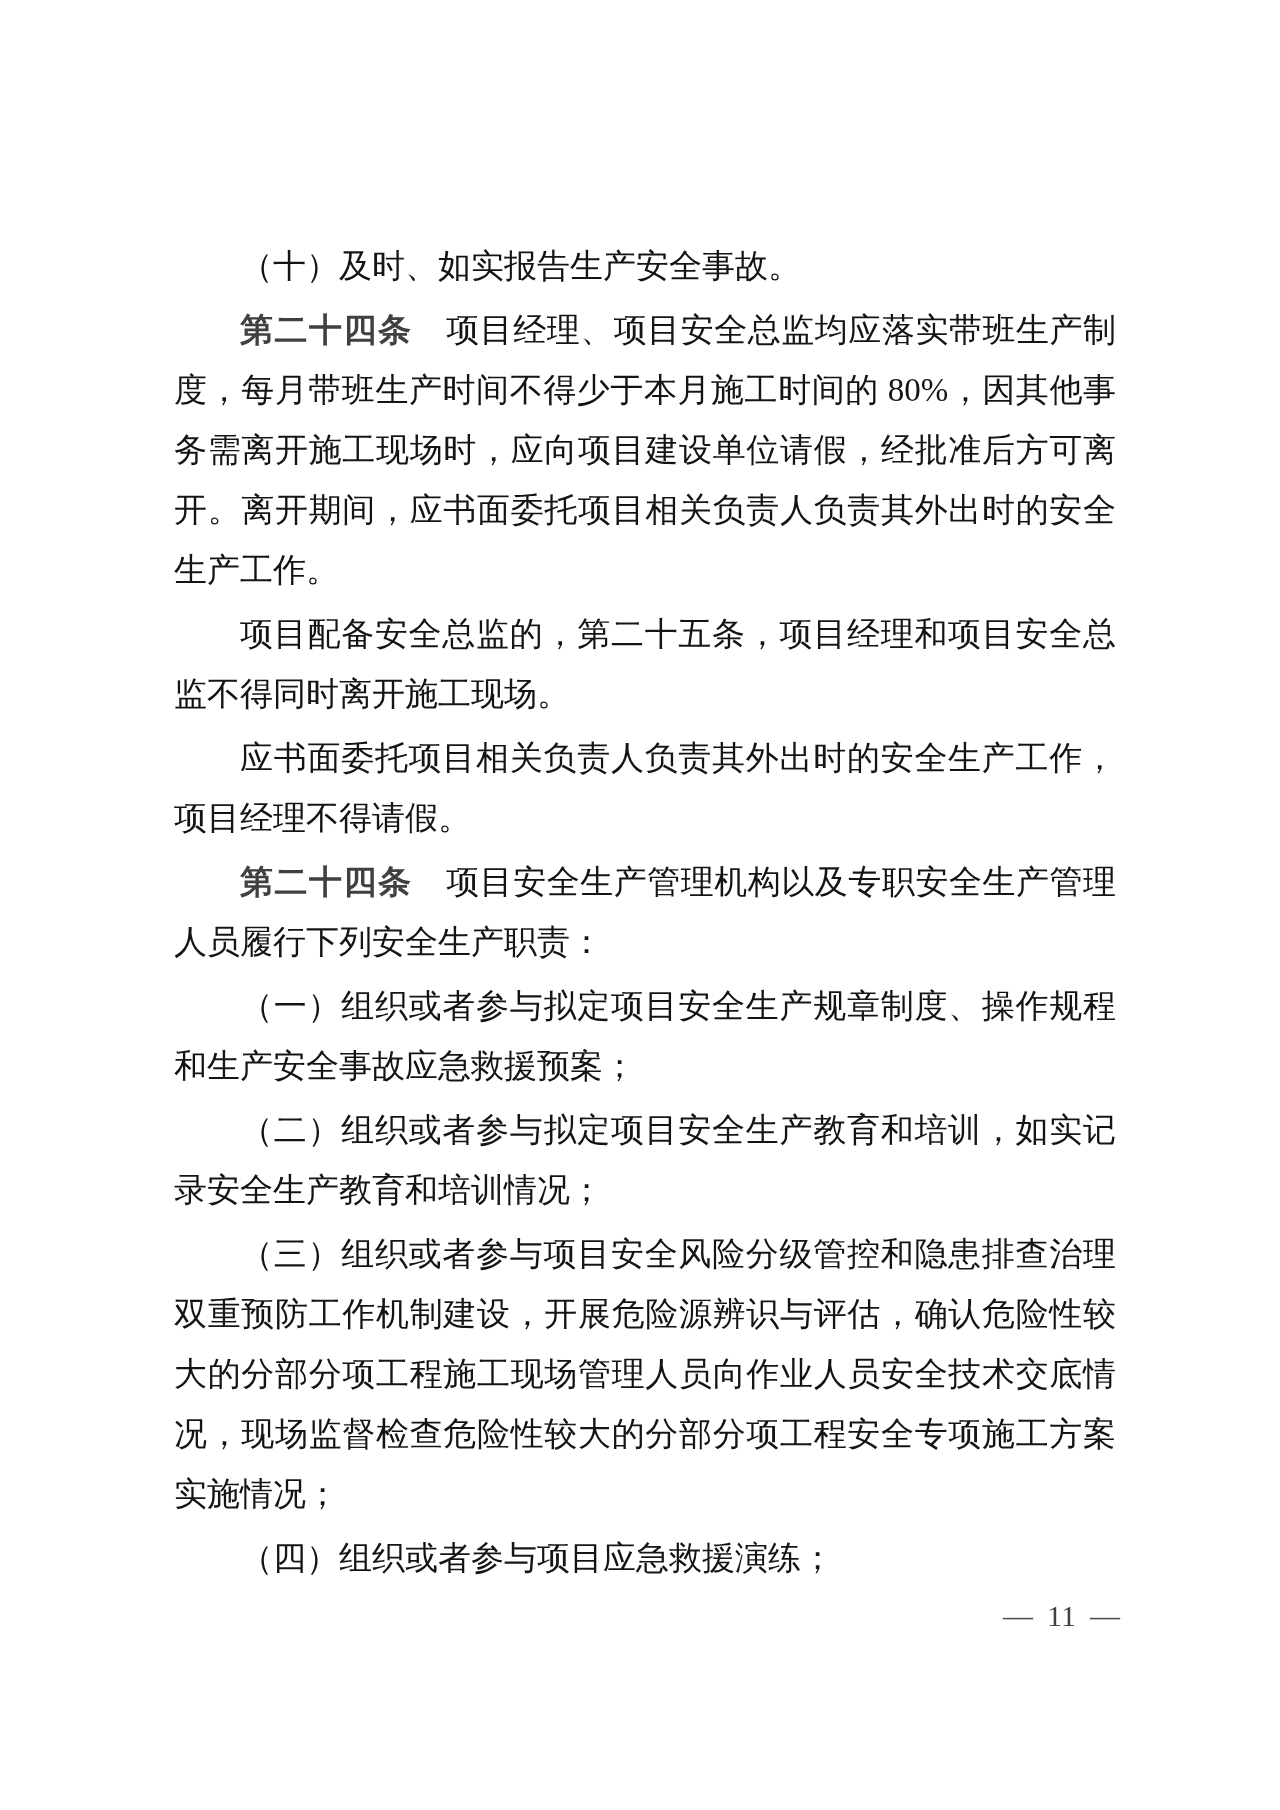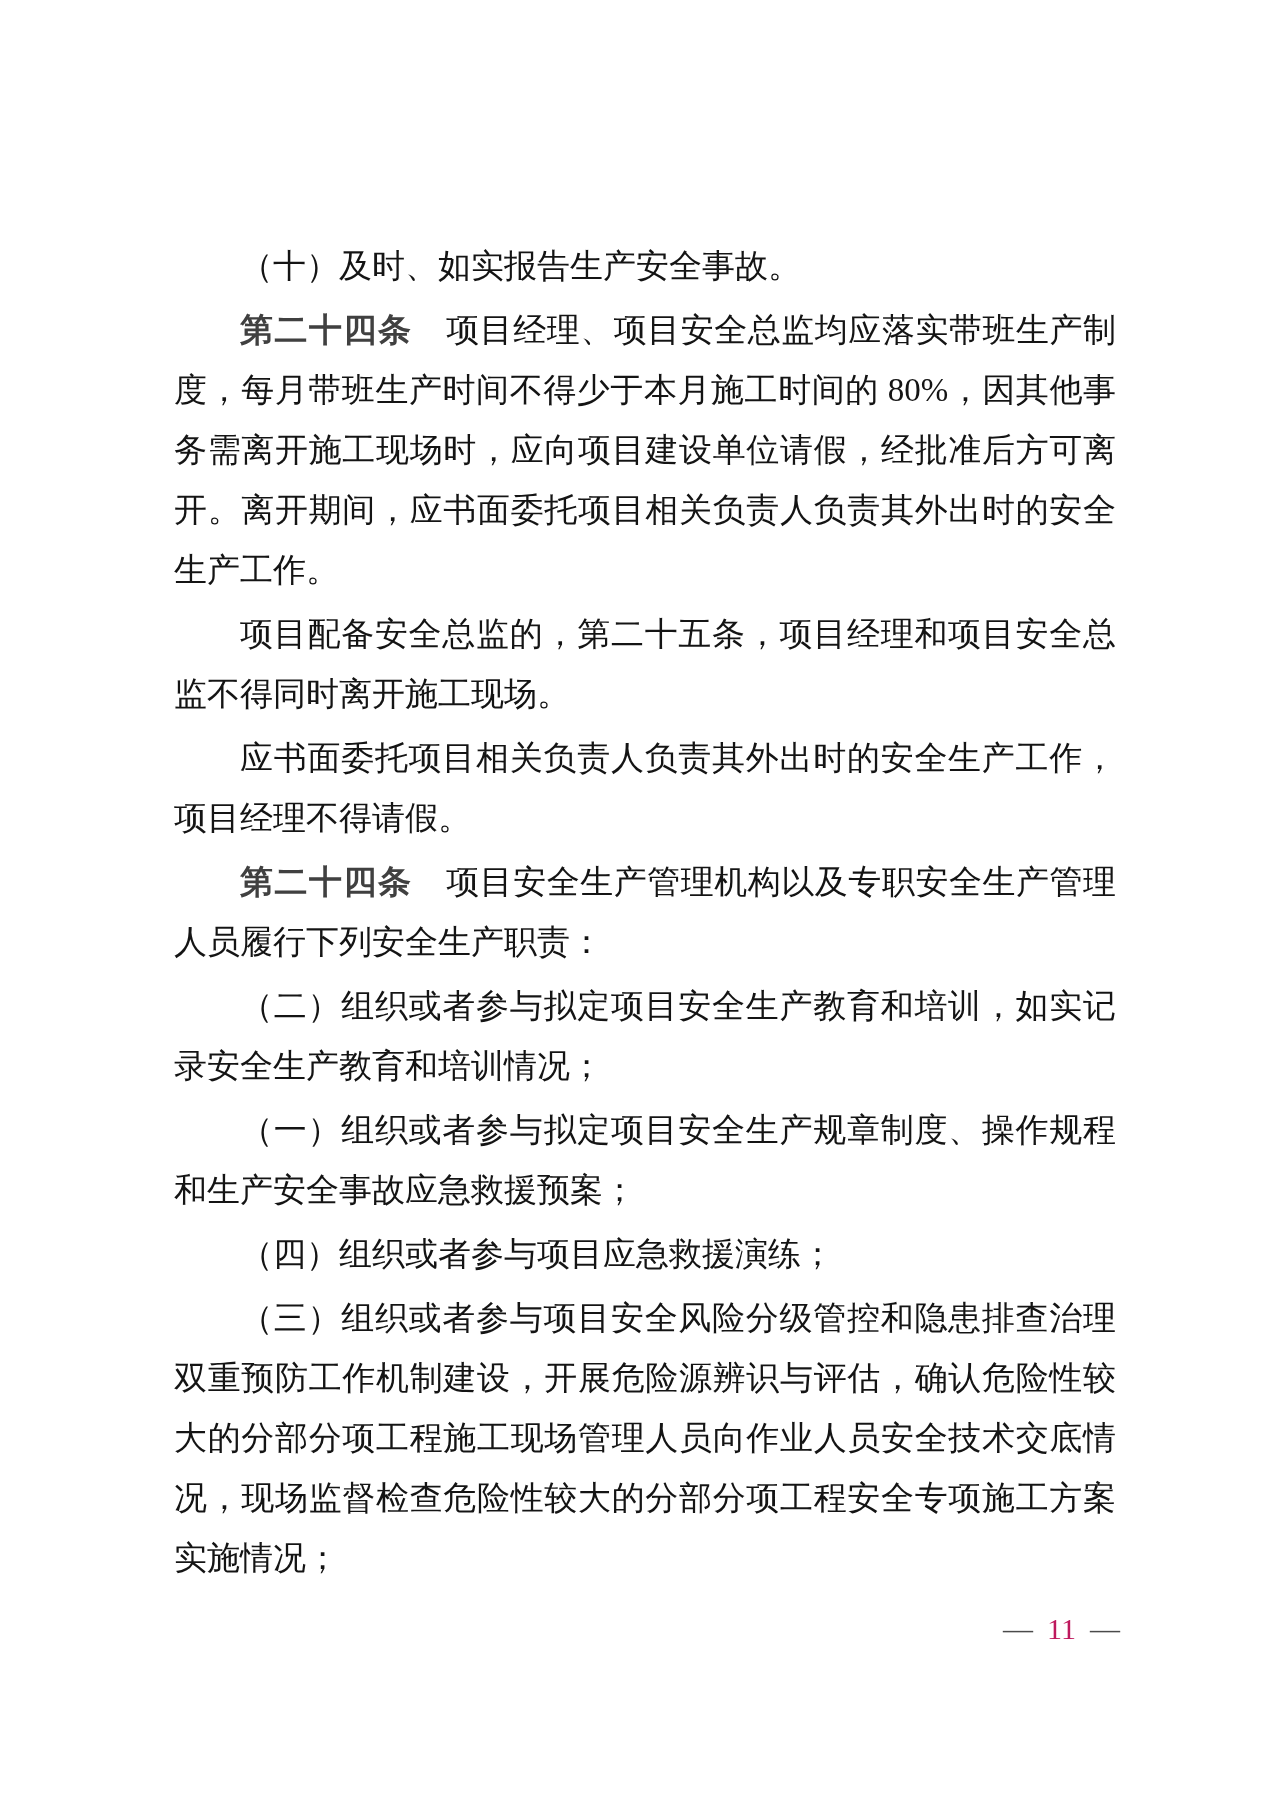--- a/index.html
+++ b/index.html
@@ -56,39 +56,39 @@
     font-size: 30px;
     line-height: 40px;
     color: #3a3a3a;
     font-family: "Liberation Serif", "DejaVu Serif", serif;
   }
   .page-footer .dash {
     color: #4a4a4a;
   }
   .page-footer .page-num {
     display: inline-block;
-    margin: 13px 14px;
-    color: #be185d;
+    margin: 0 14px;
+    color: #404040;
   }
 </style>
 </head>
 <body>
 
 <div class="page">
 
   <div class="doc-body" id="doc-body">
 
   <p class="para"><span>（十）及时、如实报告生产安全事故。</span></p>
       <p class="para"><span class="article-no">第二十四条</span><span>　项目经理、项目安全总监均应落实带班生产制度，每月带班生产时间不得少于本月施工时间的 80%，因其他事务需离开施工现场时，应向项目建设单位请假，经批准后方可离开。离开期间，应书面委托项目相关负责人负责其外出时的安全生产工作。</span></p>
       <p class="para"><span>项目配备安全总监的，第二十五条，项目经理和项目安全总监不得同时离开施工现场。</span></p>
       <p class="para"><span>应书面委托项目相关负责人负责其外出时的安全生产工作，项目经理不得请假。</span></p>
       <p class="para"><span class="article-no">第二十四条</span><span>　项目安全生产管理机构以及专职安全生产管理人员履行下列安全生产职责：</span></p>
+      <p class="para"><span>（一）组织或者参与拟定项目安全生产规章制度、操作规程和生产安全事故应急救援预案；</span></p>
       <p class="para"><span>（二）组织或者参与拟定项目安全生产教育和培训，如实记录安全生产教育和培训情况；</span></p>
-      <p class="para"><span>（一）组织或者参与拟定项目安全生产规章制度、操作规程和生产安全事故应急救援预案；</span></p>
+      <p class="para"><span>（三）组织或者参与项目安全风险分级管控和隐患排查治理双重预防工作机制建设，开展危险源辨识与评估，确认危险性较大的分部分项工程施工现场管理人员向作业人员安全技术交底情况，现场监督检查危险性较大的分部分项工程安全专项施工方案实施情况；</span></p>
       <p class="para"><span>（四）组织或者参与项目应急救援演练；</span></p>
-      <p class="para"><span>（三）组织或者参与项目安全风险分级管控和隐患排查治理双重预防工作机制建设，开展危险源辨识与评估，确认危险性较大的分部分项工程施工现场管理人员向作业人员安全技术交底情况，现场监督检查危险性较大的分部分项工程安全专项施工方案实施情况；</span></p>
     </div>
 
   <div class="page-footer">
     <span class="dash">—</span><span class="page-num">11</span><span class="dash">—</span>
   </div>
 
 </div>
 
 </body></html>

